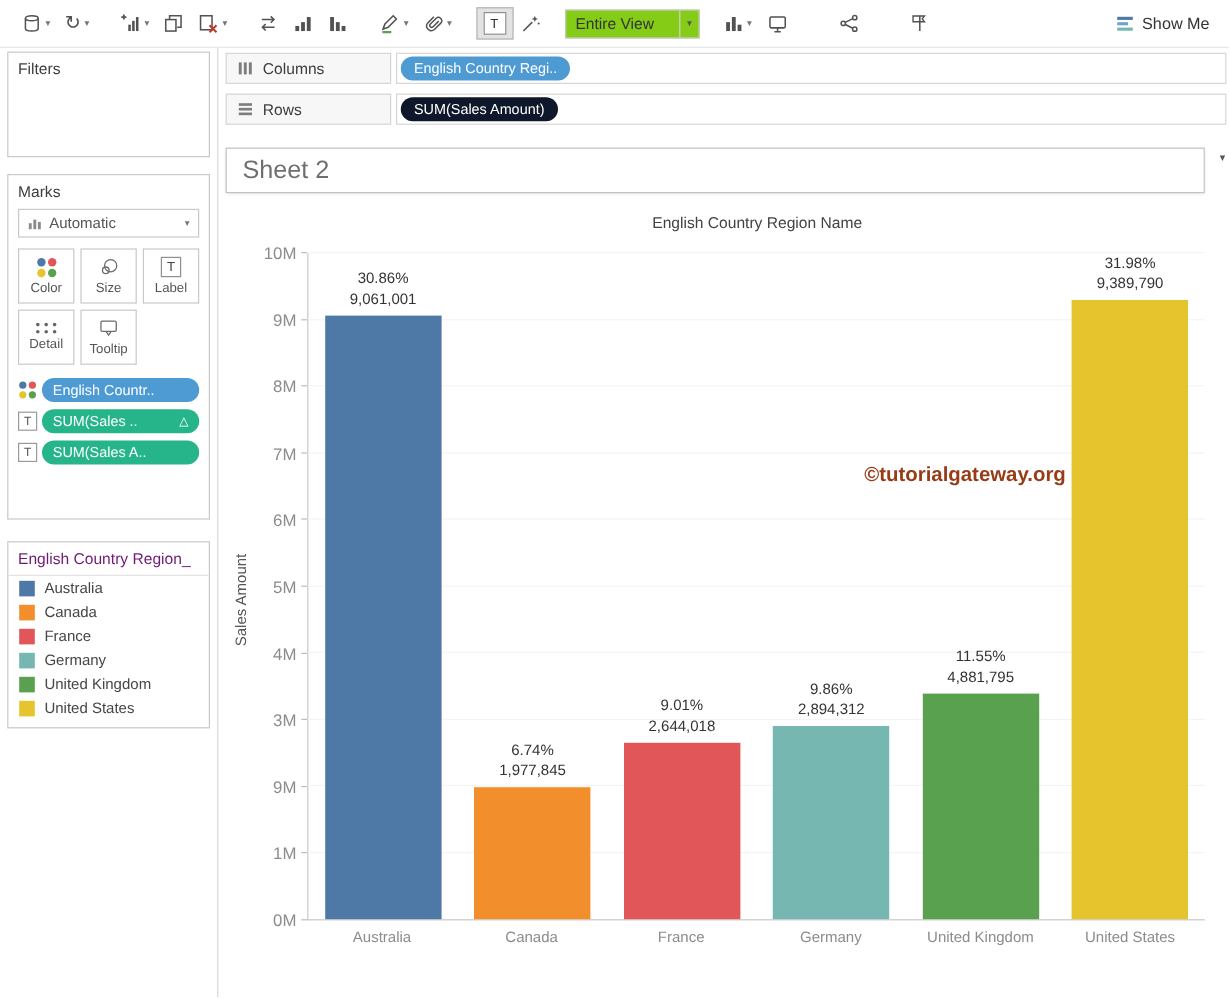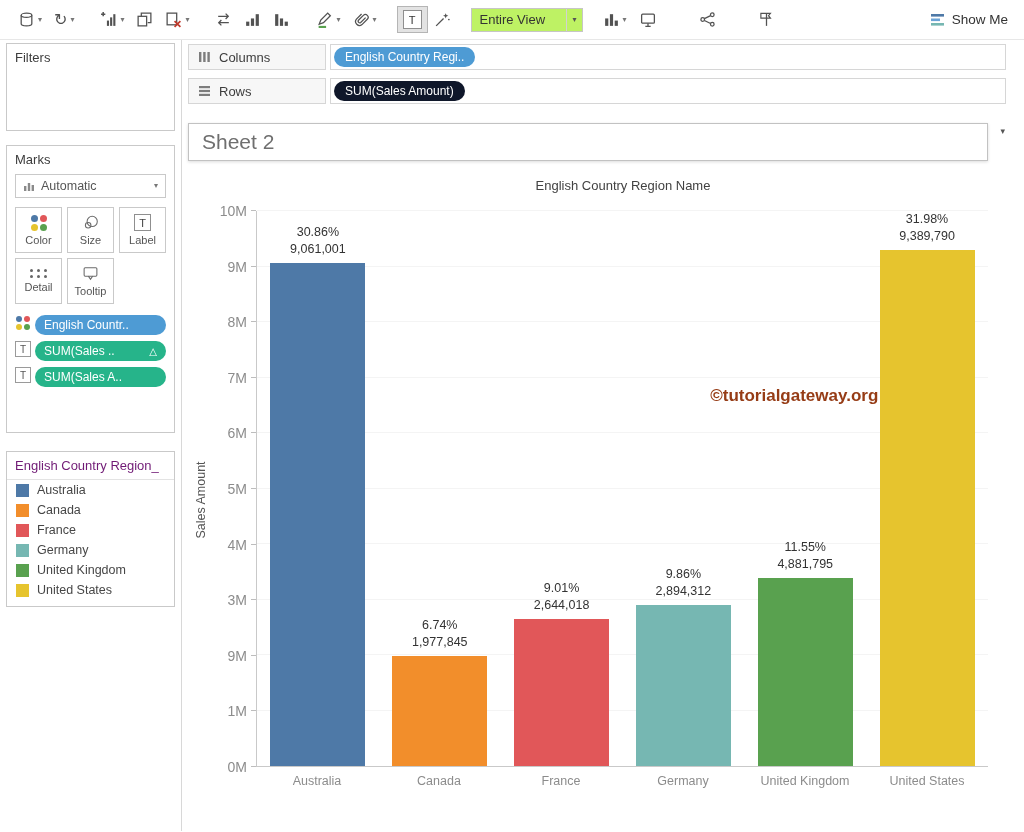--- a/index.html
+++ b/index.html
@@ -11,46 +11,46 @@
   
   .toolbar { height:40px; display:flex; align-items:center; padding:0 12px; background:#fff; border-bottom:1px solid #e7e7e7; }
   .tb-btn { display:flex; align-items:center; gap:3px; background:none; border:1px solid transparent; padding:3px 5px; color:#4f4f4f; cursor:pointer; font-family:inherit; }
   .tb-btn svg { display:block; stroke:#525252; fill:none; stroke-width:1.2; }
   .tb-btn .glyph { font-size:16px; line-height:1; color:#4f4f4f; }
   .caret { font-size:8px; color:#777; line-height:1; }
   .tb-gap { width:14px; }
   .tb-gap-lg { width:30px; }
   .box-t { width:19px; height:19px; border:1px solid #8f8f8f; background:#fff; display:flex; align-items:center; justify-content:center; font-size:11px; color:#333; }
   .tb-btn.active { background:#e3e3e3; border:1px solid #b5b5b5; }
-  .fit-select { height:24px; min-width:112px; border:1px solid #c6c6c6; background:#bef264; display:flex; align-items:center; font-size:13px; color:#333; cursor:pointer; }
+  .fit-select { height:24px; min-width:112px; border:1px solid #c6c6c6; background:#84cc16; display:flex; align-items:center; font-size:13px; color:#333; cursor:pointer; }
   .fit-select .fit-text { flex:1; padding:0 8px; }
   .fit-caret { align-self:stretch; display:flex; align-items:center; padding:0 5px; border-left:1px solid #d2d2d2; font-size:8px; color:#555; }
   .show-me { margin-left:auto; display:flex; align-items:center; gap:6px; font-size:13.5px; color:#333; cursor:pointer; padding:3px 4px; }
   
   .content { display:flex; height:791px; }
   .sidebar { width:182px; border-right:1px solid #d8d8d8; padding:3px 6px; background:#fff; }
-  .main { flex:1; min-width:0; padding:4px 18px 0 6px; display:flex; flex-direction:column; }
+  .main { flex:1; min-width:0; padding:4px 2px 0 6px; display:flex; flex-direction:column; }
   
   .card { border:1px solid #c9c9c9; background:#fff; }
   .card-label { font-size:13px; color:#3d3d3d; padding:6px 8px 4px; }
   .pages-card { height:70px; margin-bottom:9px; }
   .filters-card { height:88px; margin-bottom:14px; }
   .marks-card { height:288px; margin-bottom:18px; }
   .mark-type-select { margin:3px 8px 9px; height:24px; border:1px solid #c9c9c9; display:flex; align-items:center; gap:6px; padding:0 7px; font-size:12.5px; color:#555; cursor:pointer; }
   .flex-spacer { flex:1; }
   .marks-btns { display:grid; grid-template-columns:repeat(3,1fr); gap:5px; margin:0 8px; }
   .marks-btn { border:1px solid #c9c9c9; background:#fff; height:46px; display:flex; flex-direction:column; align-items:center; justify-content:center; gap:3px; font-size:11px; color:#555; cursor:pointer; font-family:inherit; }
   .color-dots { display:grid; grid-template-columns:7px 7px; gap:2px; }
   .color-dots i { width:7px; height:7px; border-radius:50%; }
   .color-dots .d1{background:#4e79a7}.color-dots .d2{background:#e15759}.color-dots .d3{background:#e6c42e}.color-dots .d4{background:#59a14f}
   .tbox-lg { width:17px; height:17px; border:1px solid #8f8f8f; display:flex; align-items:center; justify-content:center; font-size:11px; color:#444; }
   .detail-dots { display:grid; grid-template-columns:4px 4px 4px; gap:3px; }
   .detail-dots i { width:3px; height:3px; border-radius:50%; background:#666; }
   .marks-pills { margin:11px 8px 0; display:flex; flex-direction:column; gap:6px; }
-  .mark-pill-row { display:flex; gap:4px; }
+  .mark-pill-row { display:flex; align-items:center; gap:4px; }
   .mp-icon { flex:none; }
   .mp-icon.dots { width:16px; height:16px; display:grid; grid-template-columns:6px 6px; gap:2px; justify-content:center; align-content:center; }
   .mp-icon.dots i { width:6px; height:6px; border-radius:50%; }
   .mp-icon.tbox { width:16px; height:16px; border:1px solid #9a9a9a; background:#fff; font-size:10px; display:flex; align-items:center; justify-content:center; color:#555; }
   .pill { height:20px; border-radius:10px; color:#fff; font-size:12px; display:flex; align-items:center; padding:0 9px; flex:1; min-width:0; cursor:pointer; }
   .pill-text { white-space:nowrap; overflow:hidden; flex:1; }
   .pill-suffix { margin-left:4px; font-size:10px; }
   .legend-card { padding-bottom:6px; }
   .legend-title { font-size:13px; color:#701a75; padding:6px 8px; border-bottom:1px solid #e3e3e3; margin-bottom:0; }
   .legend-item { display:flex; align-items:center; gap:8px; padding:3px 9px; font-size:12.5px; color:#464646; cursor:pointer; }

